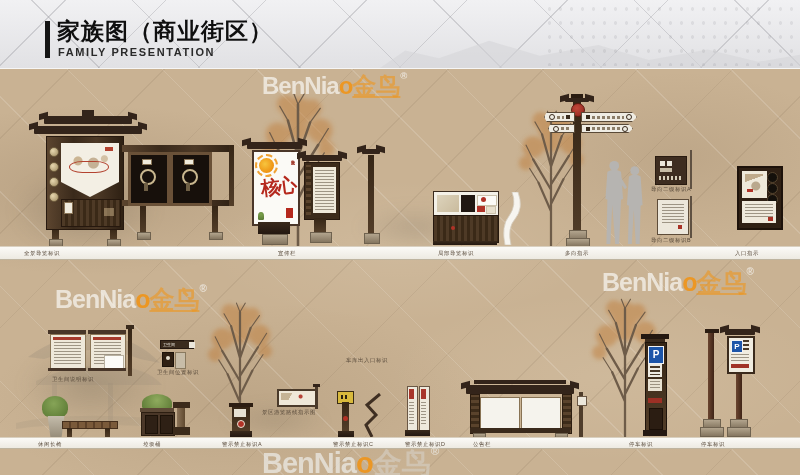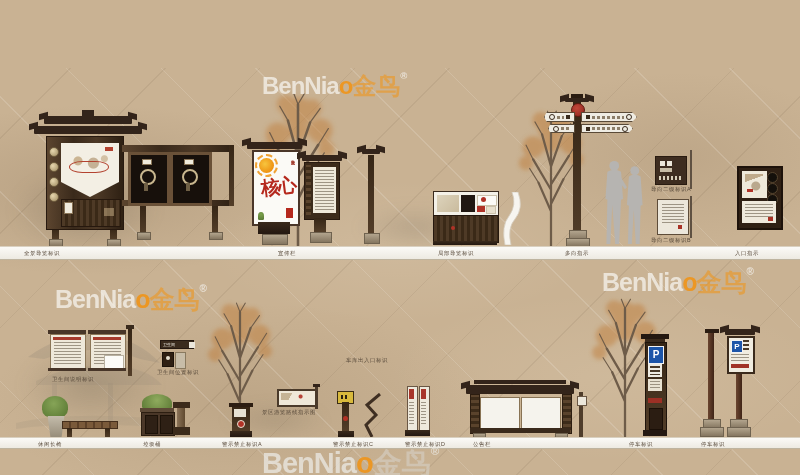--- a/index.html
+++ b/index.html
@@ -57,21 +57,21 @@
   .bc{width:4px;height:4px;border:1px solid #392b1d;border-radius:50%;flex:0 0 auto;}
   .redcirc{border-radius:50%;background:radial-gradient(circle at 40% 35%,#d5473a,#9c2a20);border:1px solid #f0e6da;box-sizing:border-box;}
   .psign{background:#1d55a8;border:1px solid #f2f2f2;color:#fff;font-weight:bold;text-align:center;}
   .note{background:#f0ebdd;border:1px solid #8a7557;}
   .plinth{background:linear-gradient(180deg,#3a2a1c,#241811);}
 
   
   .wm{position:absolute;z-index:9;font-weight:bold;letter-spacing:-1px;white-space:nowrap;}
   .wm .la{color:rgba(250,250,248,.68);}
   .wm .oo{color:rgba(240,147,20,.88);}
-  .wm .cj{color:rgba(238,150,28,.60);letter-spacing:0;}
+  .wm .cj{color:rgba(238,150,28,.60);letter-spacing:0;text-decoration:underline;}
   .wm .rg{font-size:40%;vertical-align:top;color:rgba(250,250,248,.7);}
   .wm.gray .la,.wm.gray .rg{color:rgba(235,233,228,.75);}
   .wm.gray .cj{color:rgba(210,200,185,.8);}
 
   .sun{width:15px;height:15px;border-radius:50%;background:radial-gradient(circle at 40% 40%,#f7c53e,#ee9212 70%);}
   .sun:after{content:"";position:absolute;inset:-4px;border:2px dashed rgba(238,146,18,.85);border-radius:50%;}
 </style>
 </head>
 <body>
 
@@ -124,20 +124,28 @@
   <svg class="s" style="left:8px;top:322px;z-index:1;opacity:.42" width="160" height="112" viewBox="0 0 160 110">
     <g fill="#8d8374">
       <path d="M20 34 Q55 8 95 12 Q130 16 152 40 L132 36 Q95 22 55 30 L36 36 Z" opacity=".55"></path>
       <path d="M28 58 Q70 38 118 44 Q142 48 154 62 L28 62 Z" opacity=".4"></path>
       <rect x="44" y="60" width="5" height="42" opacity=".45"></rect>
       <rect x="100" y="60" width="5" height="42" opacity=".45"></rect>
       <path d="M8 100 Q60 88 152 96 L152 104 Q60 98 8 106 Z" opacity=".35"></path>
     </g>
   </svg>
 
+  <div class="s header">
+    <div class="s hx"></div>
+    <div class="s mountain"></div>
+    <div class="s callig"></div>
+    <div class="s titlebar"></div>
+    <div class="s title">家族图（商业街区）</div>
+    <div class="s subtitle">FAMILY PRESENTATION</div>
+  </div>
 
   <div>
     <div class="s roof" style="left:44px;top:116px;width:88px;height:8px;"></div>
     <div class="s roof" style="left:34px;top:126px;width:108px;height:8px;"></div>
     <div class="s" style="left:82px;top:110px;width:12px;height:7px;background:#33241a;"></div>
     <div class="s wd" style="left:46px;top:136px;width:76px;height:92px;border:1px solid #27190f;z-index:2;">
       <div class="s" style="left:2px;top:10px;">
           <div class="medal" style="margin-bottom:5px"></div>
           <div class="medal" style="margin-bottom:5px"></div>
           <div class="medal" style="margin-bottom:5px"></div>

